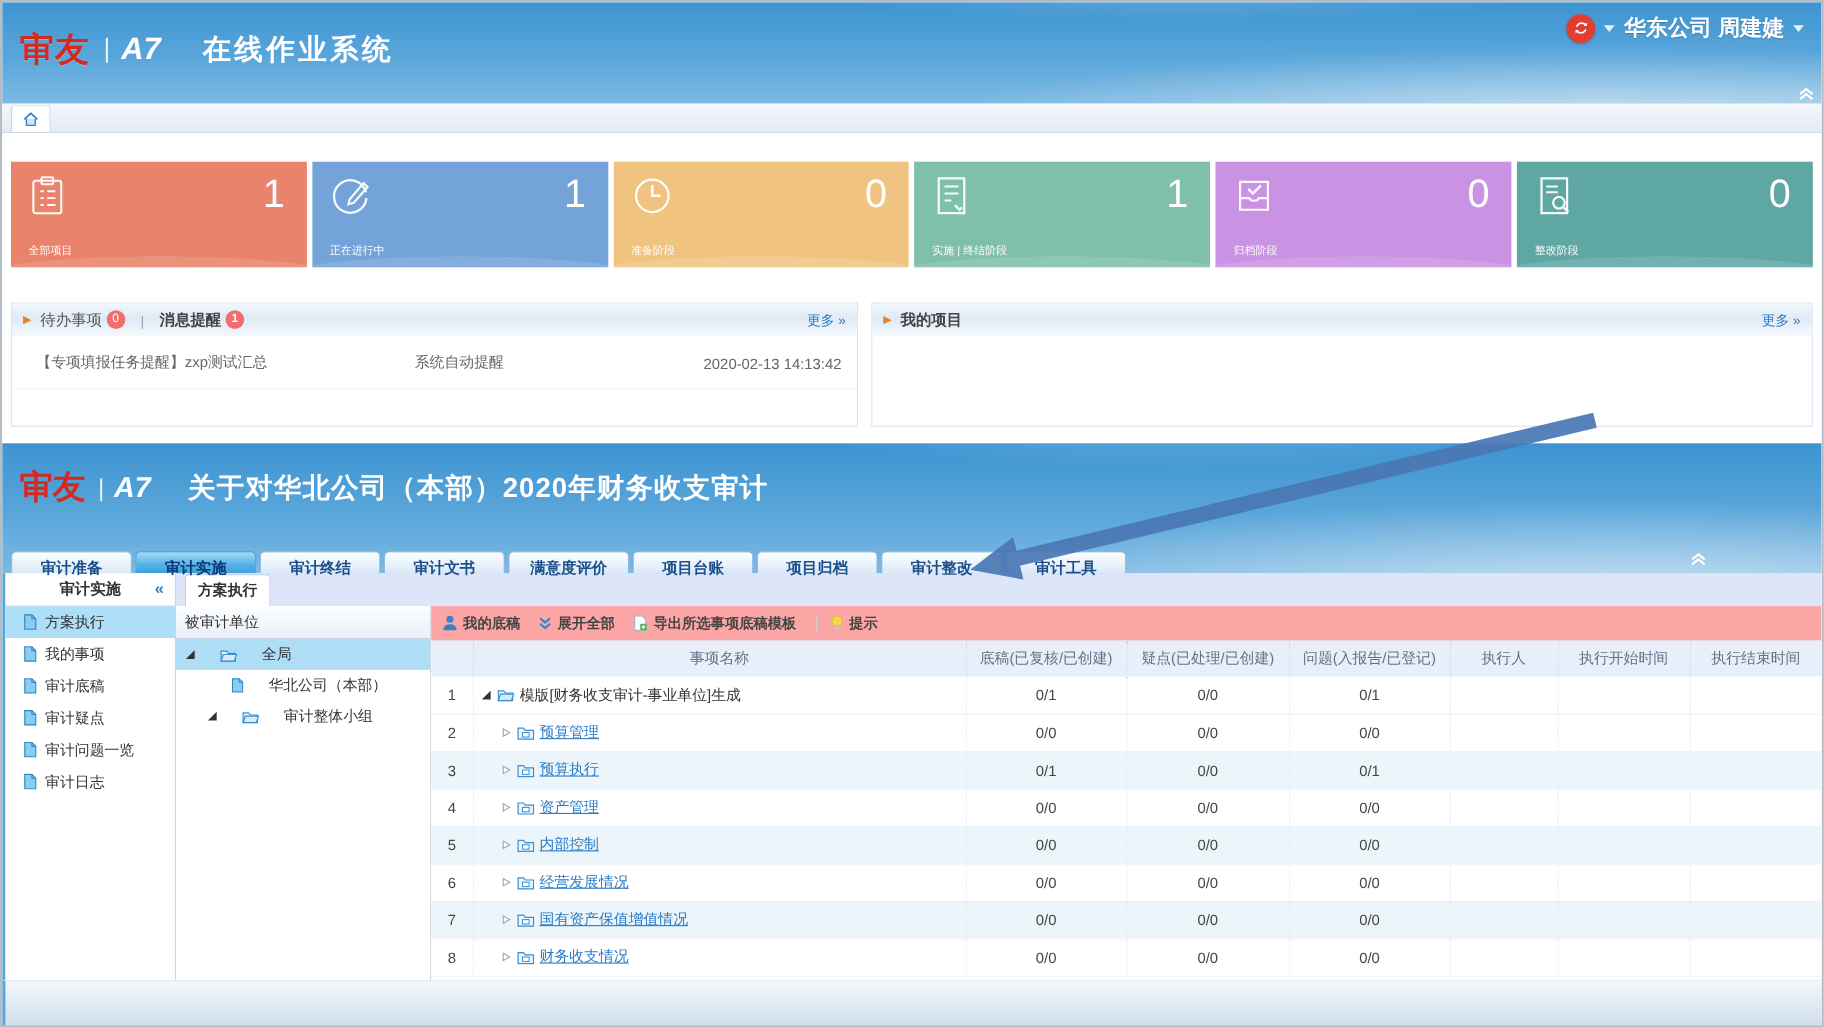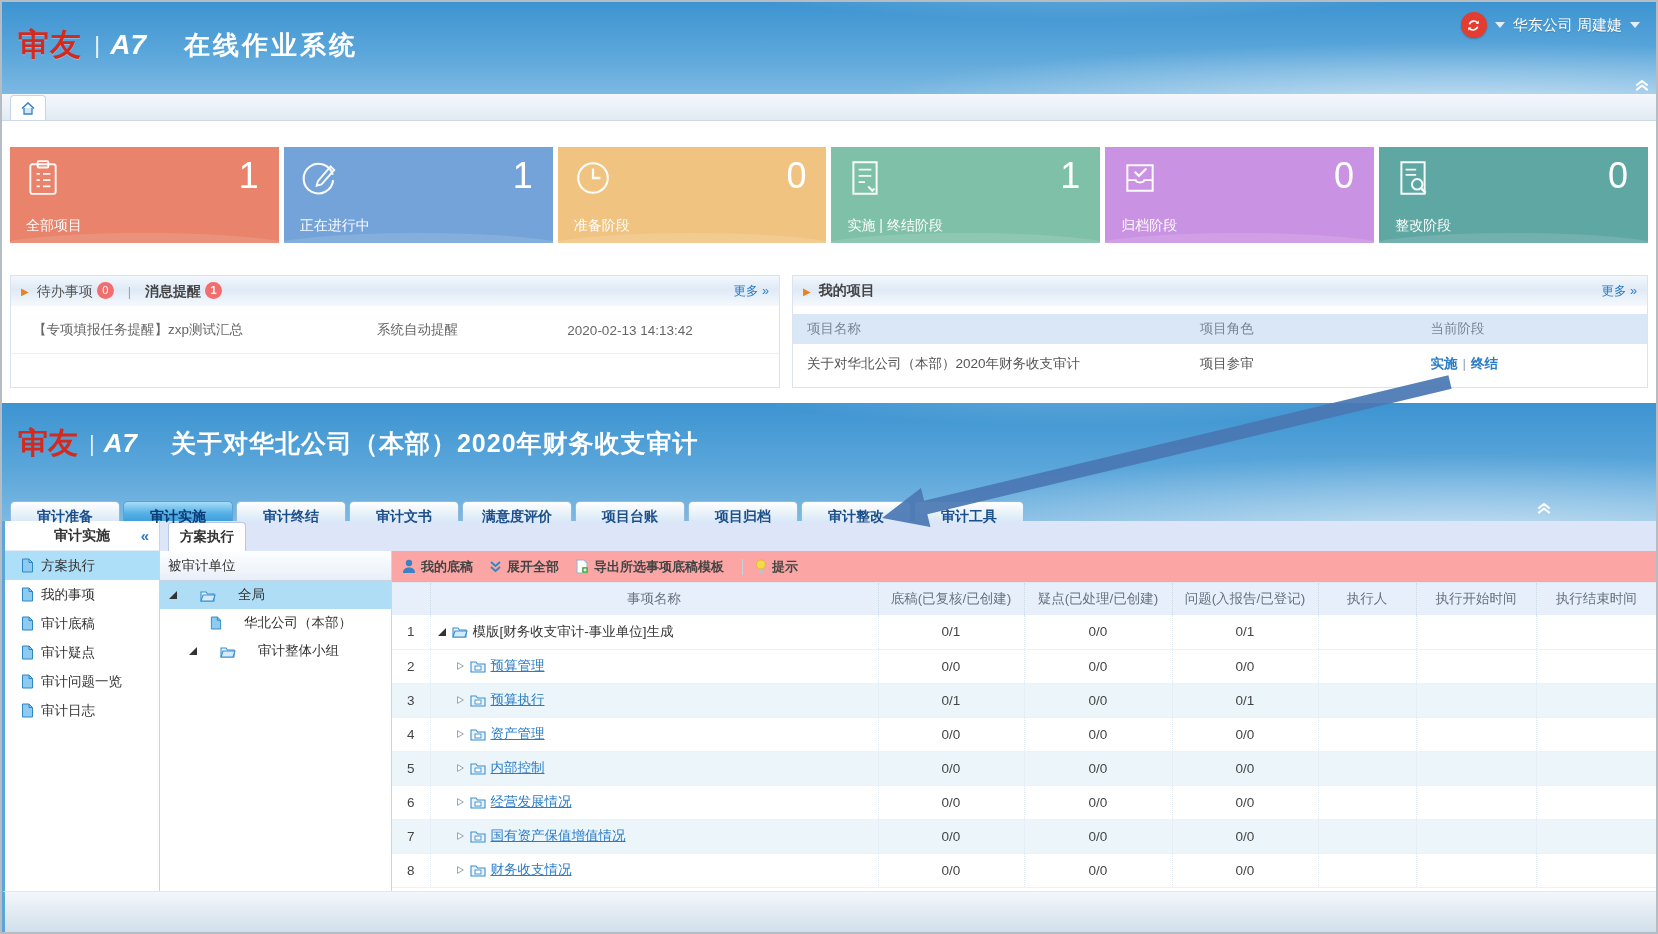--- a/index.html
+++ b/index.html
@@ -21,38 +21,38 @@
                  text-shadow:0 1px 0 rgba(255,255,255,.25); }
   .brand .pipe { color:#e8f2fa; font-size:24px; margin:0 10px 0 12px; font-weight:200; }
   .brand .prod { color:#fff; font-size:28px; font-weight:bold; font-style:italic; }
   .brand .systitle { color:#fff; font-size:26px; font-weight:bold; margin-left:38px; letter-spacing:3px; }
   .userbox { position:absolute; right:16px; top:10px; display:flex; align-items:center; gap:8px; }
   .refresh-btn { width:26px; height:26px; border-radius:50%; background:#e23d30;
                  display:flex; align-items:center; justify-content:center; cursor:pointer;
                  box-shadow:0 1px 2px rgba(0,0,0,.25); }
   .caret { width:0; height:0; border-left:5px solid transparent; border-right:5px solid transparent;
            border-top:6px solid rgba(255,255,255,.85); cursor:pointer; }
-  .username { color:#fff; font-size:15px; font-weight:normal; text-shadow:0 1px 1px rgba(0,0,0,.2); }
+  .username { color:#fff; font-size:20px; font-weight:bold; text-shadow:0 1px 1px rgba(0,0,0,.2); }
   .hdr-collapse { position:absolute; right:6px; bottom:2px; cursor:pointer; }
 
   
   .tabstrip { height:27px; background:linear-gradient(180deg,#f4f8fc,#e2eaf4);
               border-bottom:1px solid #ccd8e6; display:flex; align-items:flex-end; padding-left:8px; }
   .hometab { width:36px; height:25px; background:#fff; border:1px solid #c6d4e4; border-bottom:none;
              border-radius:4px 4px 0 0; display:flex; align-items:center; justify-content:center; cursor:pointer; }
 
   
   .dash-body { padding:12px 8px 0; background:#fff; height:279px; }
   .cards { display:flex; gap:5px; margin-top:14px; }
   .card { flex:1; height:96px; position:relative; color:#fff; overflow:hidden; cursor:pointer; }
   .card::after { content:""; position:absolute; left:-10%; bottom:-26px; width:120%; height:36px;
                  background:rgba(255,255,255,.12); border-radius:50%; }
   .card .cicon { position:absolute; left:16px; top:12px; opacity:.95; }
   .card .cval { position:absolute; right:20px; top:8px; font-size:36px; font-weight:400; }
-  .card .clabel { position:absolute; left:16px; bottom:8px; font-size:14px; color:rgba(255,255,255,.96); }
+  .card .clabel { position:absolute; left:16px; bottom:8px; font-size:10px; color:rgba(255,255,255,.96); }
 
   .panels { display:flex; gap:12px; margin-top:32px; }
   .panel { background:#fff; border:1px solid #dbe3ee; height:113px; }
   .panel.todo { width:770px; }
   .panel.proj { flex:1; }
   .panel-hd { height:30px; display:flex; align-items:center; padding:0 10px;
               background:linear-gradient(180deg,#f2f7fc 0%,#dfeaf6 45%,#f5f9fd 100%); }
   .marker { color:#e8821e; font-size:10px; margin-right:8px; }
   .ptab { font-size:14px; color:#555; cursor:pointer; }
   .ptab.strong { color:#444; font-weight:bold; }
@@ -60,21 +60,21 @@
            background:#f26d6d; color:#fff; font-size:11px; text-align:center; padding:0 4px;
            margin-left:4px; vertical-align:2px; }
   .vdiv { color:#99a6b5; margin:0 14px; font-size:13px; }
   .spacer { flex:1; }
   .more { color:#2a7cc7; font-size:12.5px; cursor:pointer; text-decoration:none; }
 
   .msg-row { margin-top:15px; padding:0 14px 0 22px; display:flex; align-items:center;
              font-size:13.5px; color:#666; padding-bottom:14px; border-bottom:1px solid #eef2f7; }
   .msg-row .mtitle { flex:0 0 47%; }
   .msg-row .msrc { flex:0 0 26%; }
-  .msg-row .mtime { flex:1; }
+  .msg-row .mtime { flex:1;text-align:right; }
 
   .proj-table { width:100%; border-collapse:collapse; table-layout:fixed; margin-top:8px; }
   .proj-table th { background:#d9e7f6; height:30px; font-weight:normal; color:#788696;
                    font-size:13.5px; text-align:left; padding-left:14px; }
   .proj-table td { height:40px; font-size:13.5px; color:#555; padding-left:14px; }
   .stage-link { color:#2a7cc7; font-weight:bold; cursor:pointer; text-decoration:none; }
   .stage-sep { color:#8fa4bd; margin:0 5px; }
 
   
   .win-bot { border-top:3px solid #fff; }
@@ -286,43 +286,20 @@
           </div>
         </div>
 
         <div class="panel proj">
           <div class="panel-hd">
             <span class="marker">▶</span>
             <span class="ptab strong">我的项目</span>
             <span class="spacer"></span>
             <a class="more">更多 »</a>
           </div>
-          <table class="proj-table">
-            <colgroup>
-                <col style="width:46%">
-                <col style="width:27%">
-                <col style="width:27%">
-              </colgroup>
-            <thead>
-              <tr>
-                <th>项目名称</th>
-                <th>项目角色</th>
-                <th>当前阶段</th>
-              </tr>
-            </thead>
-            <tbody>
-              <tr>
-                <td>关于对华北公司（本部）2020年财务收支审计</td>
-                <td>项目参审</td>
-                <td>
-                  <a class="stage-link">实施</a><span class="stage-sep">|</span><a class="stage-link">终结</a>
-                </td>
-              </tr>
-            </tbody>
-          </table>
         </div>
       </div>
     </div>
   </section>
 
   <section class="win-bot">
     <header class="hdr2">
       <div class="brand2">
         <span class="logo">审友</span>
         <span class="pipe">|</span>

